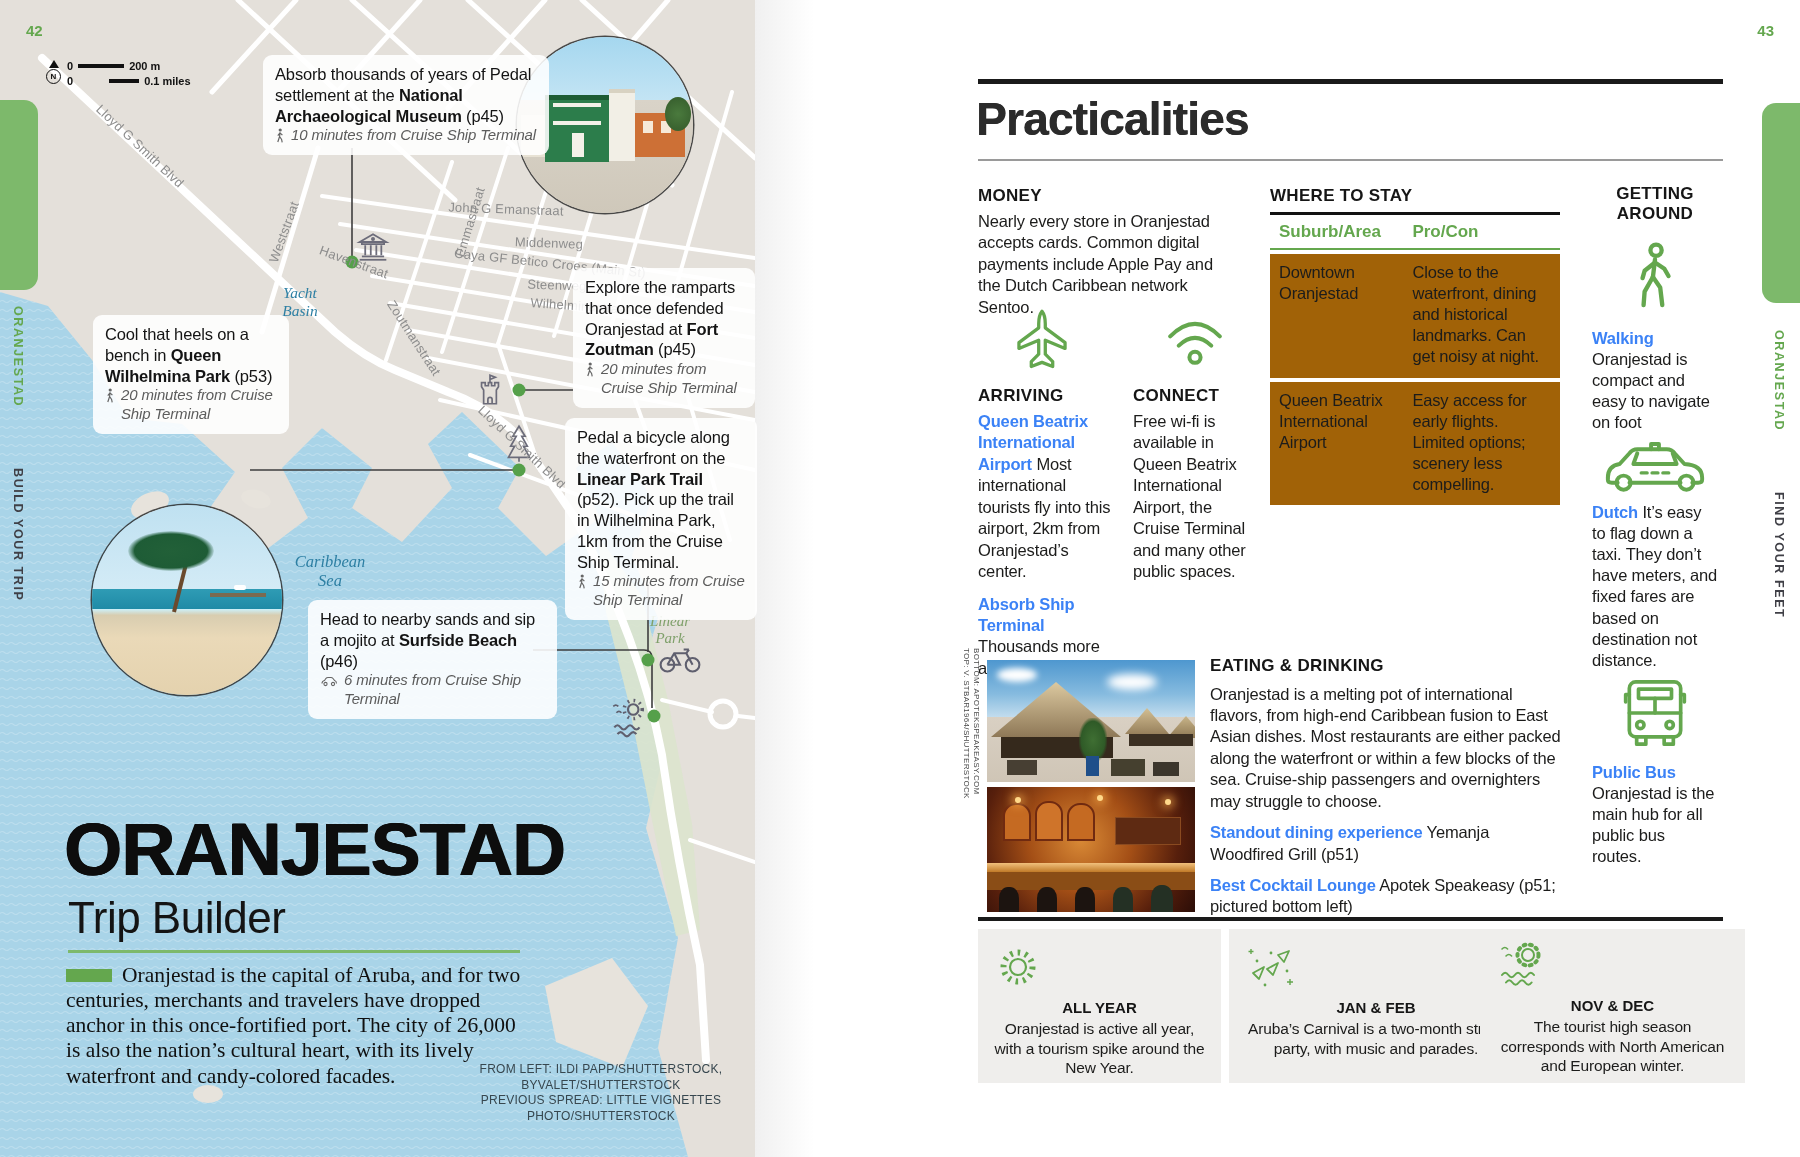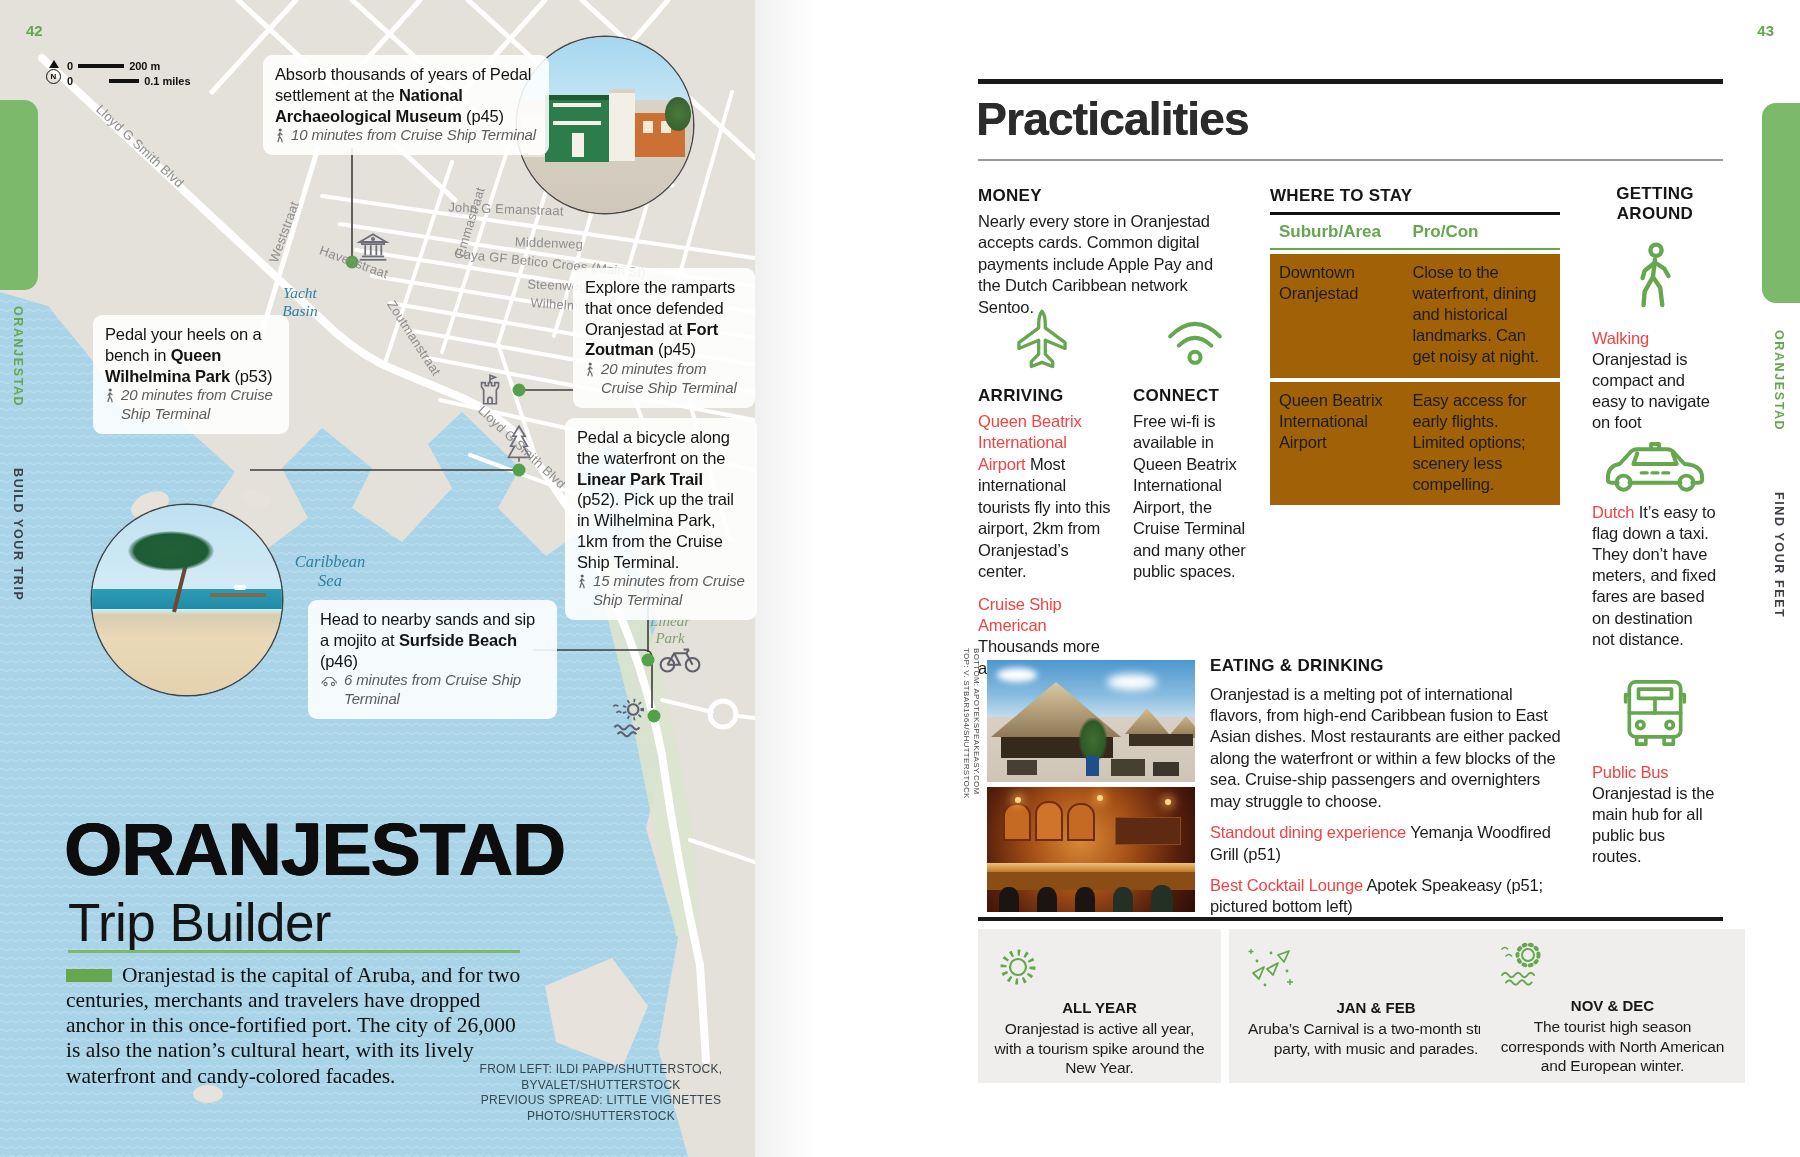--- a/index.html
+++ b/index.html
@@ -3,21 +3,21 @@
 <meta charset="utf-8">
 <style>
   html,body{margin:0;padding:0;background:#9aa0a6;}
   .spread{position:relative;width:1800px;height:1157px;background:#ffffff;overflow:hidden;
           font-family:"Liberation Sans",sans-serif;color:#1c1c1b;}
   .abs{position:absolute;}
   svg{display:block;}
   
   .h17{font-weight:800;font-size:17px;line-height:1.15;letter-spacing:.3px;color:#161616;}
   .body{font-size:16.5px;line-height:1.3;letter-spacing:-.15px;color:#1c1c1b;}
-  .lead{color:#ef4444;font-weight:400;}
+  .lead{color:#3b82f6;font-weight:700;}
   .leadblock{display:block;}
   
   .co{background:rgba(255,255,255,.88);border-radius:9px;padding:9px 12px 10px;
       font-size:16.5px;line-height:1.26;letter-spacing:-.15px;color:#141414;}
   .co b{font-weight:700;}
   .co .time{margin-top:5px;color:#5c5c5c;font-style:italic;font-size:15px;line-height:1.25;
             display:flex;gap:6px;align-items:flex-start;}
   .co .time svg{flex:0 0 auto;margin-top:2px;}
   
   .ml{position:absolute;font-size:13px;color:#8d8d8d;white-space:nowrap;
@@ -26,21 +26,21 @@
       color:#2d7fa3;text-align:center;transform:translate(-50%,-50%);font-size:15.5px;line-height:1.15;}
   .pl{position:absolute;font-family:"Liberation Serif",serif;font-style:italic;
       color:#7fa06a;text-align:center;transform:translate(-50%,-50%);font-size:15px;line-height:1.15;}
   .vt{writing-mode:vertical-rl;white-space:nowrap;}
   .vsec{color:#64a74e;font-weight:700;font-size:12.5px;letter-spacing:1.6px;}
   .vsub{color:#3f3f46;font-weight:700;font-size:12.5px;letter-spacing:1.6px;}
   .pagenum{color:#64a74e;font-weight:700;font-size:15px;}
   
   .bigtitle{font-weight:700;font-size:75px;line-height:1;letter-spacing:-1px;color:#0d0d0d;
             text-shadow:.6px 0 #0d0d0d,-.6px 0 #0d0d0d;}
-  .subtitle{font-weight:400;font-size:53px;line-height:1;color:#141414;letter-spacing:-.5px;}
+  .subtitle{font-weight:400;font-size:44px;line-height:1;color:#141414;letter-spacing:-.5px;}
   .intro{font-family:"Liberation Serif",serif;font-size:21.5px;line-height:1.17;color:#101010;}
   .swatch{display:inline-block;width:46px;height:13px;background:#64a74e;margin-right:10px;}
   .credits{font-size:12px;font-weight:400;color:#37474f;line-height:1.3;letter-spacing:.25px;text-align:center;}
   
   .ptitle{font-weight:800;font-size:46px;letter-spacing:-.8px;color:#2b2b2b;
           text-shadow:.4px 0 #2b2b2b;}
   .rule{background:#1a1a1a;}
   .thinrule{background:#9a9a9a;}
   .stay-head{display:flex;border-top:3px solid #111;border-bottom:2.5px solid #64a74e;padding:7px 0 6px;}
   .stay-head span{font-weight:700;font-size:17px;color:#64a74e;}
@@ -251,21 +251,21 @@
     <p style="margin:0;"><span>Absorb thousands of years of Pedal settlement at the </span><b>National Archaeological Museum</b><span> (p45)</span></p>
     <p class="time" style="margin:0;">
       <svg width="10" height="16" viewBox="0 0 10 16" stroke="#666" fill="none" stroke-width="1.2">
           <circle cx="5.2" cy="2" r="1.6" fill="#666" stroke="none"></circle>
           <path d="M5,4.2 L4.6,8.5 M5,4.8 L2.8,7.6 M5,4.8 L7.4,7.2 M4.6,8.5 L2.8,14 M4.6,8.5 L6.6,11.4 L7.2,14.4"></path>
         </svg>
       <i>10 minutes from Cruise Ship Terminal</i>
       </p>
   </div>
   <div class="co abs" style="left:93px;top:315px;width:172px;">
-    <p style="margin:0;"><span>Pedal your heels on a bench in </span><b>Queen Wilhelmina Park</b><span> (p53)</span></p>
+    <p style="margin:0;"><span>Cool that heels on a bench in </span><b>Queen Wilhelmina Park</b><span> (p53)</span></p>
     <p class="time" style="margin:0;">
       <svg width="10" height="16" viewBox="0 0 10 16" stroke="#666" fill="none" stroke-width="1.2">
           <circle cx="5.2" cy="2" r="1.6" fill="#666" stroke="none"></circle>
           <path d="M5,4.2 L4.6,8.5 M5,4.8 L2.8,7.6 M5,4.8 L7.4,7.2 M4.6,8.5 L2.8,14 M4.6,8.5 L6.6,11.4 L7.2,14.4"></path>
         </svg>
       <i>20 minutes from Cruise Ship Terminal</i>
       </p>
   </div>
   <div class="co abs" style="left:573px;top:268px;width:158px;">
     <p style="margin:0;"><span>Explore the ramparts that once defended Oranjestad at </span><b>Fort Zoutman</b><span> (p45)</span></p>
@@ -319,21 +319,21 @@
   <div class="abs body" style="left:978px;top:211px;width:237px;">Nearly every store in Oranjestad accepts cards. Common digital payments include Apple Pay and the Dutch Caribbean network Sentoo.</div>
 
   <div class="abs" style="left:1014px;top:308px;">
     <svg width="56" height="66" viewBox="0 0 34 40" stroke="#64a74e" fill="none" stroke-width="2" stroke-linejoin="round" stroke-linecap="round">
       <path d="M17,2 C18.6,4 19,6.5 19,9.5 L19,12 L31,21 L31,24.5 L19,19.5 L19,28 L23.5,32.5 L23.5,35.5 L17,33 L10.5,35.5 L10.5,32.5 L15,28 L15,19.5 L3,24.5 L3,21 L15,12 L15,9.5 C15,6.5 15.4,4 17,2 Z"></path>
     </svg>
   </div>
   <div class="abs h17" style="left:978px;top:386px;">ARRIVING</div>
   <div class="abs body" style="left:978px;top:411px;width:134px;">
     <p style="margin:0;"><span class="lead">Queen Beatrix International Airport</span><span> Most international tourists fly into this airport, 2km from Oranjestad’s center.</span></p>
-    <p style="margin:11px 0 0;"><span class="lead">Cruise Ship American</span><span> Thousands more arrive here.</span></p>
+    <p style="margin:11px 0 0;"><span class="lead">Absorb Ship Terminal</span><span> Thousands more arrive here.</span></p>
   </div>
 
   <div class="abs" style="left:1164px;top:314px;">
     <svg width="62" height="54" viewBox="0 0 40 34" stroke="#64a74e" fill="none" stroke-width="2.6" stroke-linecap="round">
       <path d="M4,14 Q20,-2 36,14"></path>
         <path d="M9.5,20 Q20,10 30.5,20"></path>
         <circle cx="20" cy="27.5" r="3.6"></circle>
     </svg>
   </div>
   <div class="abs h17" style="left:1133px;top:386px;">CONNECT</div>

